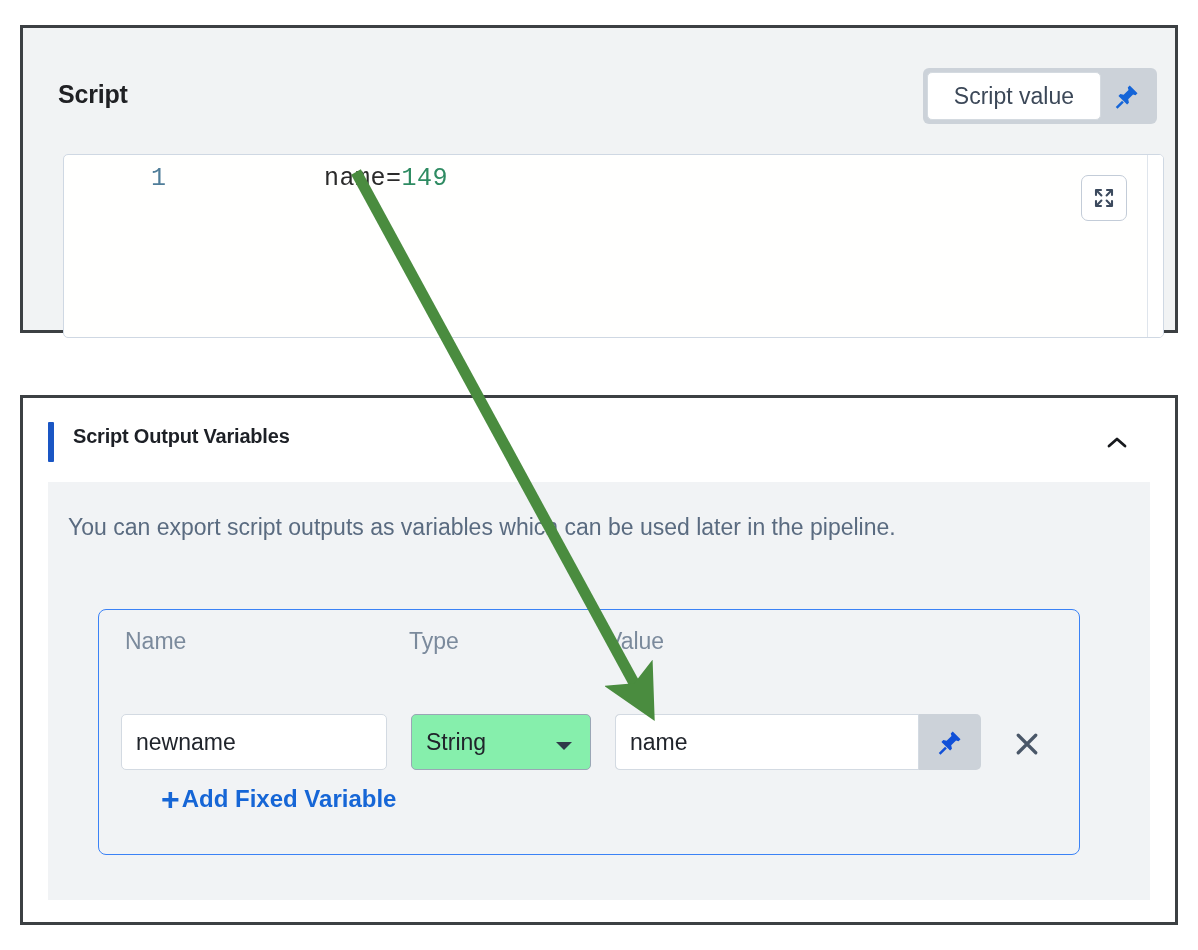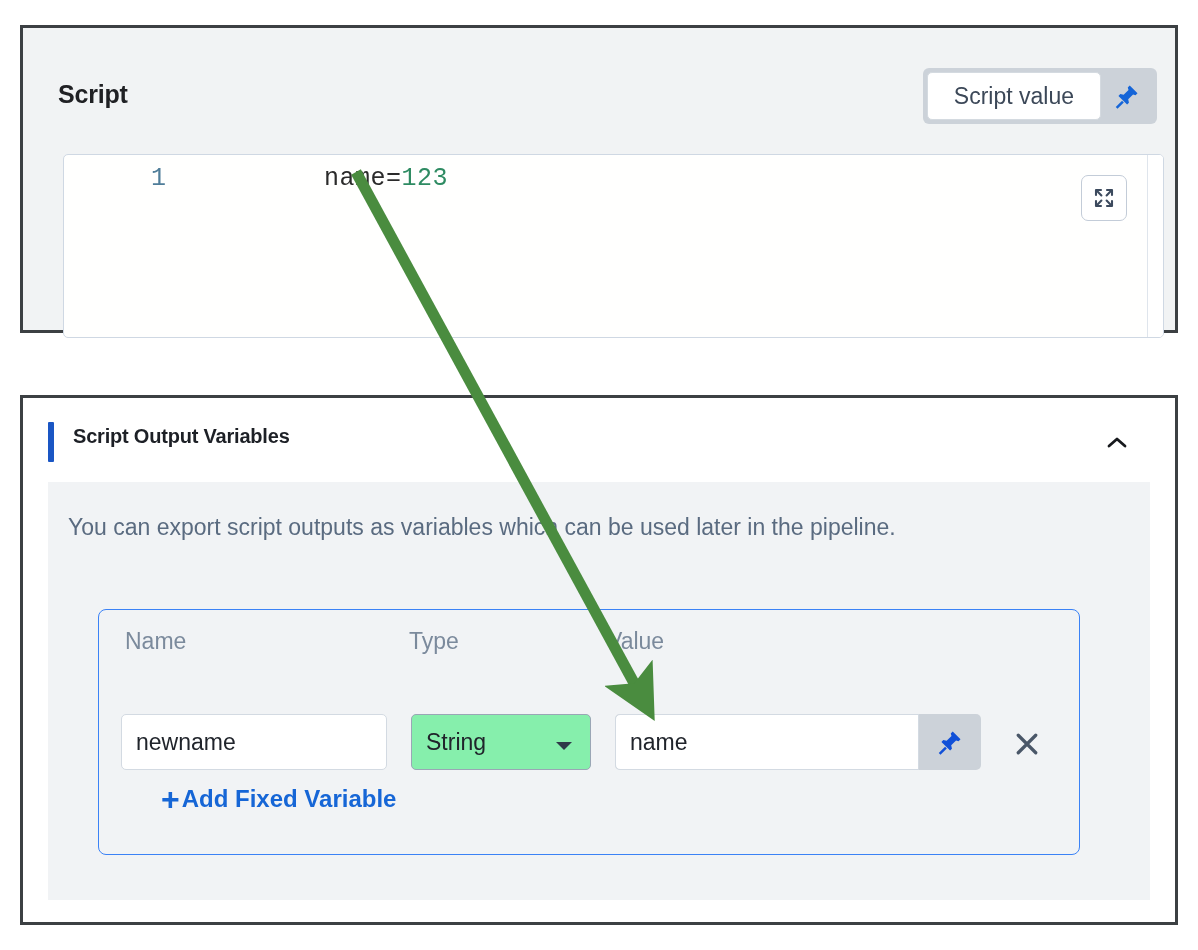--- a/index.html
+++ b/index.html
@@ -345,21 +345,21 @@
             <path d="M14.5 2.3 L21.7 9.5 L19.9 11.3 L17.6 10.6 L13.1 15.1 L13.8 18.2 L12.1 19.9 L4.1 11.9 L5.8 10.2 L8.9 10.9 L13.4 6.4 L12.7 4.1 Z" fill="#1565d8"></path>
             <rect x="1.2" y="19.0" width="8.2" height="2.3" fill="#1565d8" transform="rotate(-45 5.3 20.1)"></rect>
           </svg>
         </div>
       </div>
     </div>
 
     <div class="code-editor">
       <div class="code-line">
         <span class="gutter">1</span>
-        <span class="code-text"><span>name=</span><span class="tok-num">123</span></span>
+        <span class="code-text"><span>name=</span><span class="tok-num">149</span></span>
       </div>
 
       <div class="expand-btn">
         <svg width="24" height="24" viewBox="0 0 24 24">
           <g fill="none" stroke="#3c4a5e" stroke-width="2.1" stroke-linecap="round" stroke-linejoin="round">
             <path d="M4 9 V4 H9"></path>
             <path d="M15 4 H20 V9"></path>
             <path d="M20 15 V20 H15"></path>
             <path d="M9 20 H4 V15"></path>
             <path d="M4.6 4.6 L9.4 9.4"></path>

